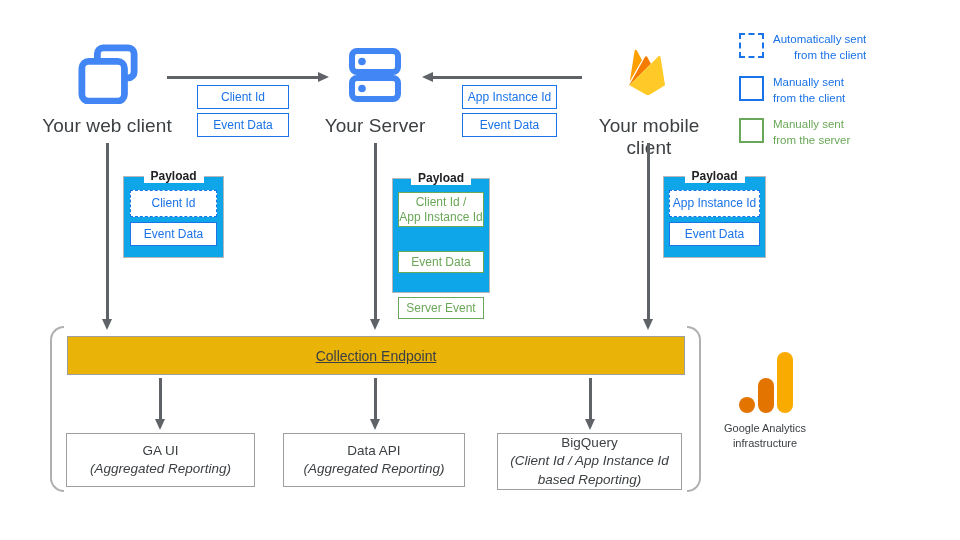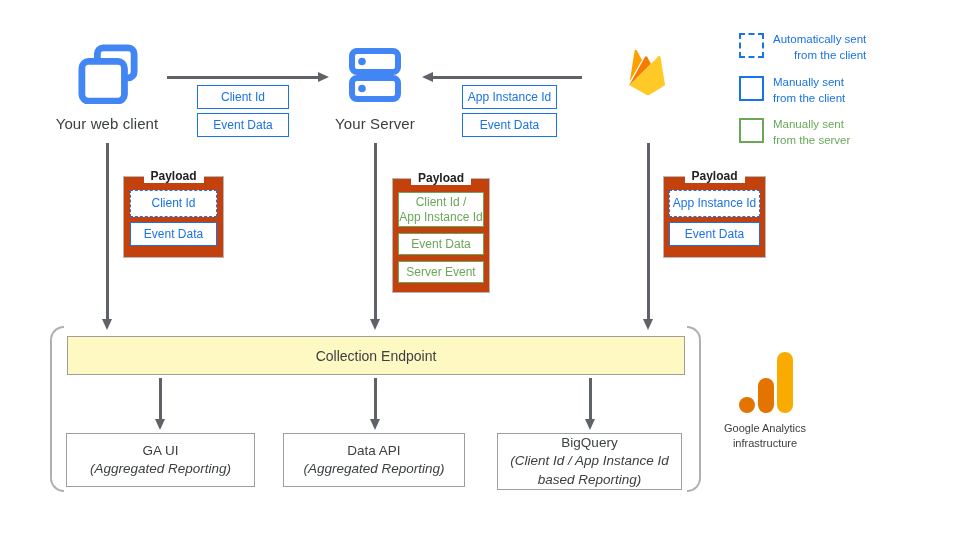--- a/index.html
+++ b/index.html
@@ -2,21 +2,21 @@
 <html><head>
 <meta charset="utf-8">
 <style>
   html,body{margin:0;padding:0;background:#fff;}
   .canvas{
     position:relative;width:960px;height:540px;background:#ffffff;overflow:hidden;
     font-family:"Liberation Sans",sans-serif;color:#3c4043;
   }
   .abs{position:absolute;}
   .node-label{
-    position:absolute;text-align:center;font-size:15px;color:#3c4043;
+    position:absolute;text-align:center;font-size:19px;color:#3c4043;
     letter-spacing:.1px;font-weight:400;
   }
   
   .tag-box{
     position:absolute;border:1.5px solid #1a73e8;background:#fff;color:#1a73e8;
     font-size:12px;font-weight:500;display:flex;align-items:center;justify-content:center;
     box-sizing:border-box;
   }
   
   .arrow-r{position:absolute;height:2.5px;background:#5f6368;}
@@ -31,37 +31,37 @@
   
   .legend-row{position:absolute;left:739px;display:flex;align-items:flex-start;}
   .swatch{width:25px;height:25px;box-sizing:border-box;background:#fff;flex:none;}
   .sw-dashed-blue{border:2px dashed #1a73e8;}
   .sw-solid-blue{border:2px solid #1a73e8;}
   .sw-solid-green{border:2px solid #6aa758;}
   .legend-text{margin-left:9px;font-size:11.5px;line-height:1.35;font-weight:500;margin-top:-1px;}
   .lt-blue{color:#1a73e8;}
   .lt-green{color:#6aa758;}
   
-  .payload{position:absolute;border:1px solid #b7b7b7;background:#c2410c;box-sizing:border-box;}
+  .payload{position:absolute;border:1px solid #b7b7b7;background:#0ea5e9;box-sizing:border-box;}
   .ptitle{position:absolute;top:-8px;left:50%;transform:translateX(-50%);background:#fff;
     padding:0 7px;font-size:12px;font-weight:bold;color:#202124;white-space:nowrap;}
   .pitems{display:flex;flex-direction:column;align-items:center;padding-top:13px;gap:5px;}
   .pitem{box-sizing:border-box;display:flex;flex-direction:column;align-items:center;justify-content:center;
     font-size:12px;font-weight:500;text-align:center;line-height:1.25;background:#fff;}
   .pi-dashed-blue{border:1.5px dashed #1a73e8;color:#1a73e8;}
   .pi-solid-blue{border:1.5px solid #1a73e8;color:#1a73e8;}
   .pi-green{border:1.5px solid #6aa758;color:#6aa758;}
   
   .bracket-l{position:absolute;left:50px;top:326px;width:14px;height:166px;box-sizing:border-box;
     border:2px solid #b0b0b0;border-right:none;border-radius:14px 0 0 14px;}
   .bracket-r{position:absolute;left:687px;top:326px;width:14px;height:166px;box-sizing:border-box;
     border:2px solid #b0b0b0;border-left:none;border-radius:0 14px 14px 0;}
   .ce-box{position:absolute;left:67px;top:336px;width:618px;height:39px;box-sizing:border-box;
     border:1px solid #9e9e9e;display:flex;align-items:center;justify-content:center;
-    font-size:14px;color:#3c4043;background:#fef9c3;}
+    font-size:14px;color:#3c4043;background:#eab308;text-decoration:underline;}
   .out-box{position:absolute;box-sizing:border-box;border:1px solid #9e9e9e;background:#fff;
     display:flex;flex-direction:column;align-items:center;justify-content:center;
     font-size:13.5px;color:#3c4043;text-align:center;line-height:1.35;padding:0 8px;}
   .out-sub{font-style:italic;}
   
   .ga-logo{position:absolute;left:739px;top:352px;width:55px;height:62px;}
   .ga-bar-tall{position:absolute;left:38px;top:0;width:16px;height:61px;background:#F9AB00;border-radius:8px;}
   .ga-bar-mid{position:absolute;left:19px;top:26px;width:16px;height:35px;background:#E37400;border-radius:8px;}
   .ga-dot{position:absolute;left:0;top:45px;width:16px;height:16px;background:#E37400;border-radius:50%;}
   .brand-label{position:absolute;left:693px;top:421px;width:144px;text-align:center;
@@ -90,20 +90,21 @@
   </div>
   <div class="node-label" style="left:310px;top:115px;width:130px;">Your Server</div>
 
   <div class="abs" style="left:621px;top:41px;width:52px;height:57px;">
     <svg viewBox="0 0 24 24" width="52" height="57">
       <path fill="#FFA000" d="M4.05 17.55 L6.29 3.37 a0.54 0.54 0 0 1 0.98 -0.24 L9.67 7.6 Z"></path>
       <path fill="#F57C00" d="M13.8 9.39 L12.07 6.12 a0.54 0.54 0 0 0 -0.95 0 L3.58 19.57 Z"></path>
       <path fill="#FFCA28" d="M20.34 19.32 L18.22 6.15 a0.54 0.54 0 0 0 -0.92 -0.29 L3.9 19.32 l7.74 4.35 a1.62 1.62 0 0 0 1.58 0 Z"></path>
     </svg>
   </div>
+  <div class="node-label" style="left:583px;top:115px;width:132px;">Your mobile client</div>
 
   <div class="arrow-r" style="left:167px;top:76px;width:151px;"></div>
   <div class="tag-box" style="left:197px;top:85px;width:92px;height:24px;">Client Id</div>
   <div class="tag-box" style="left:197px;top:113px;width:92px;height:24px;">Event Data</div>
 
   <div class="arrow-l" style="left:433px;top:76px;width:149px;"></div>
   <div class="tag-box" style="left:462px;top:85px;width:95px;height:24px;">App Instance Id</div>
   <div class="tag-box" style="left:462px;top:113px;width:95px;height:24px;">Event Data</div>
 
   <div class="legend-row" style="top:33px;text-align:right;">
@@ -135,21 +136,21 @@
   <div class="payload" style="left:123px;top:176px;width:101px;height:82px;">
     <div class="ptitle">Payload</div>
     <div class="pitems">
       <div class="pitem pi-dashed-blue" style="width:87px;height:27px;">Client Id</div>
       <div class="pitem pi-solid-blue" style="width:87px;height:24px;">Event Data</div>
     </div>
   </div>
 
   <div class="payload" style="left:392px;top:178px;width:98px;height:115px;">
     <div class="ptitle">Payload</div>
-    <div class="pitems" style="gap:6px;">
+    <div class="pitems" style="gap:24px;">
       <div class="pitem pi-green" style="width:86px;height:35px;">
         <div>Client Id /</div>
         <div>App Instance Id</div>
       </div>
       <div class="pitem pi-green" style="width:86px;height:22px;">Event Data</div>
       <div class="pitem pi-green" style="width:86px;height:22px;">Server Event</div>
     </div>
   </div>
 
   <div class="payload" style="left:663px;top:176px;width:103px;height:82px;">

